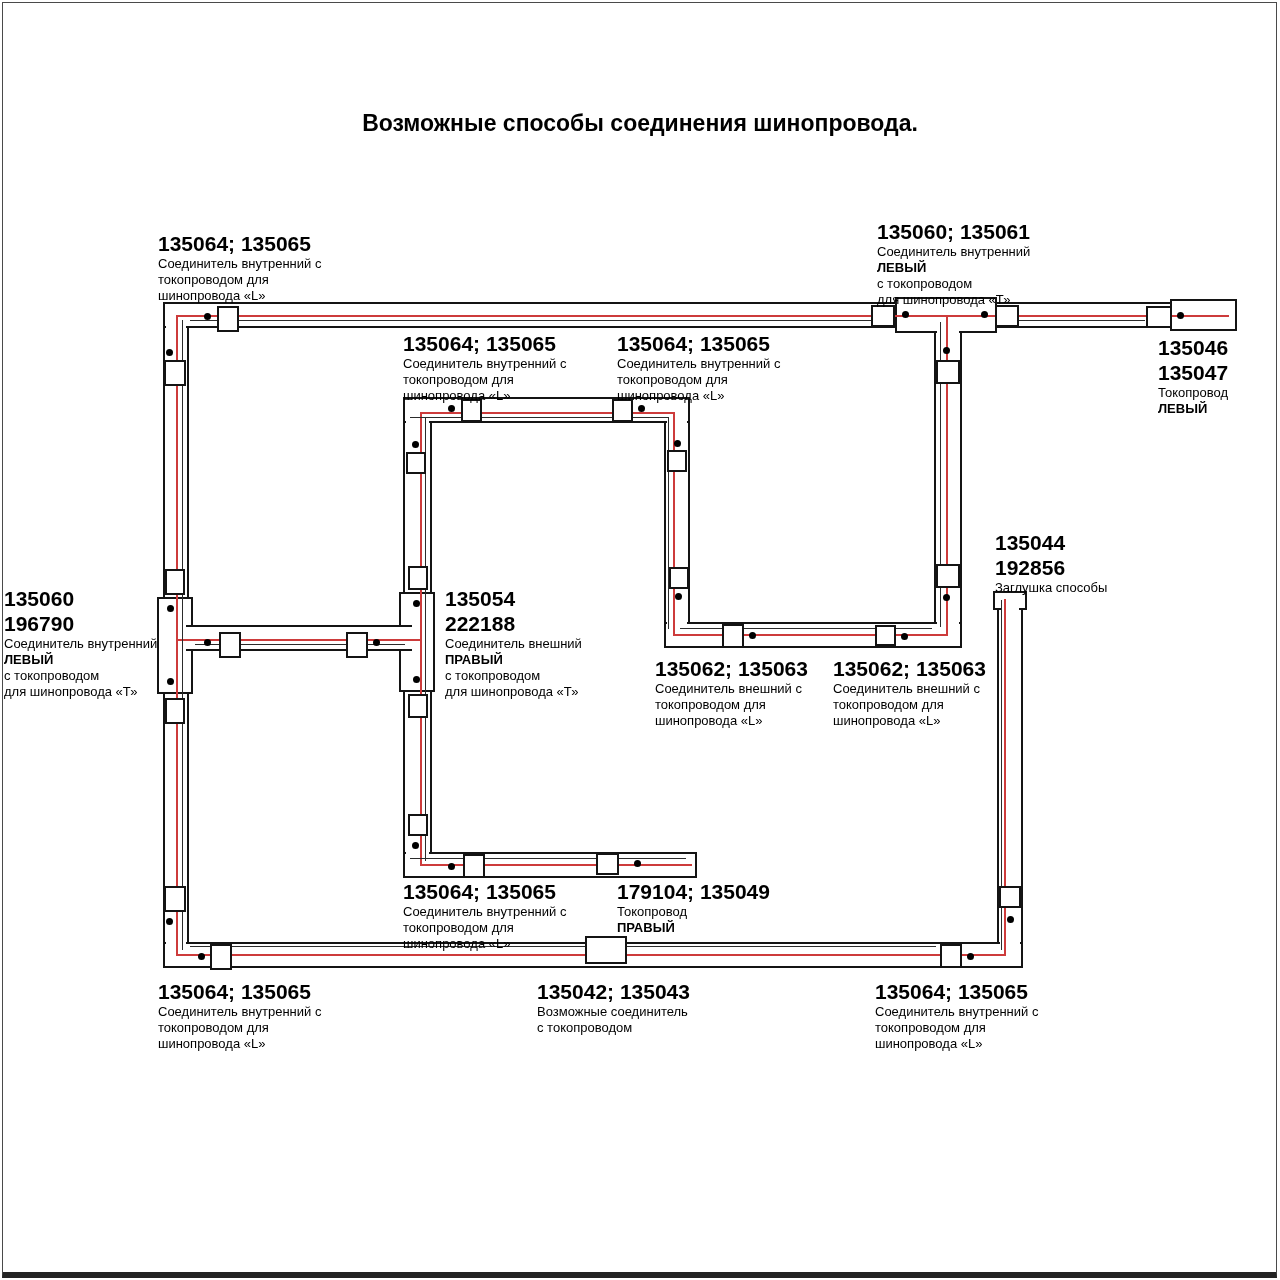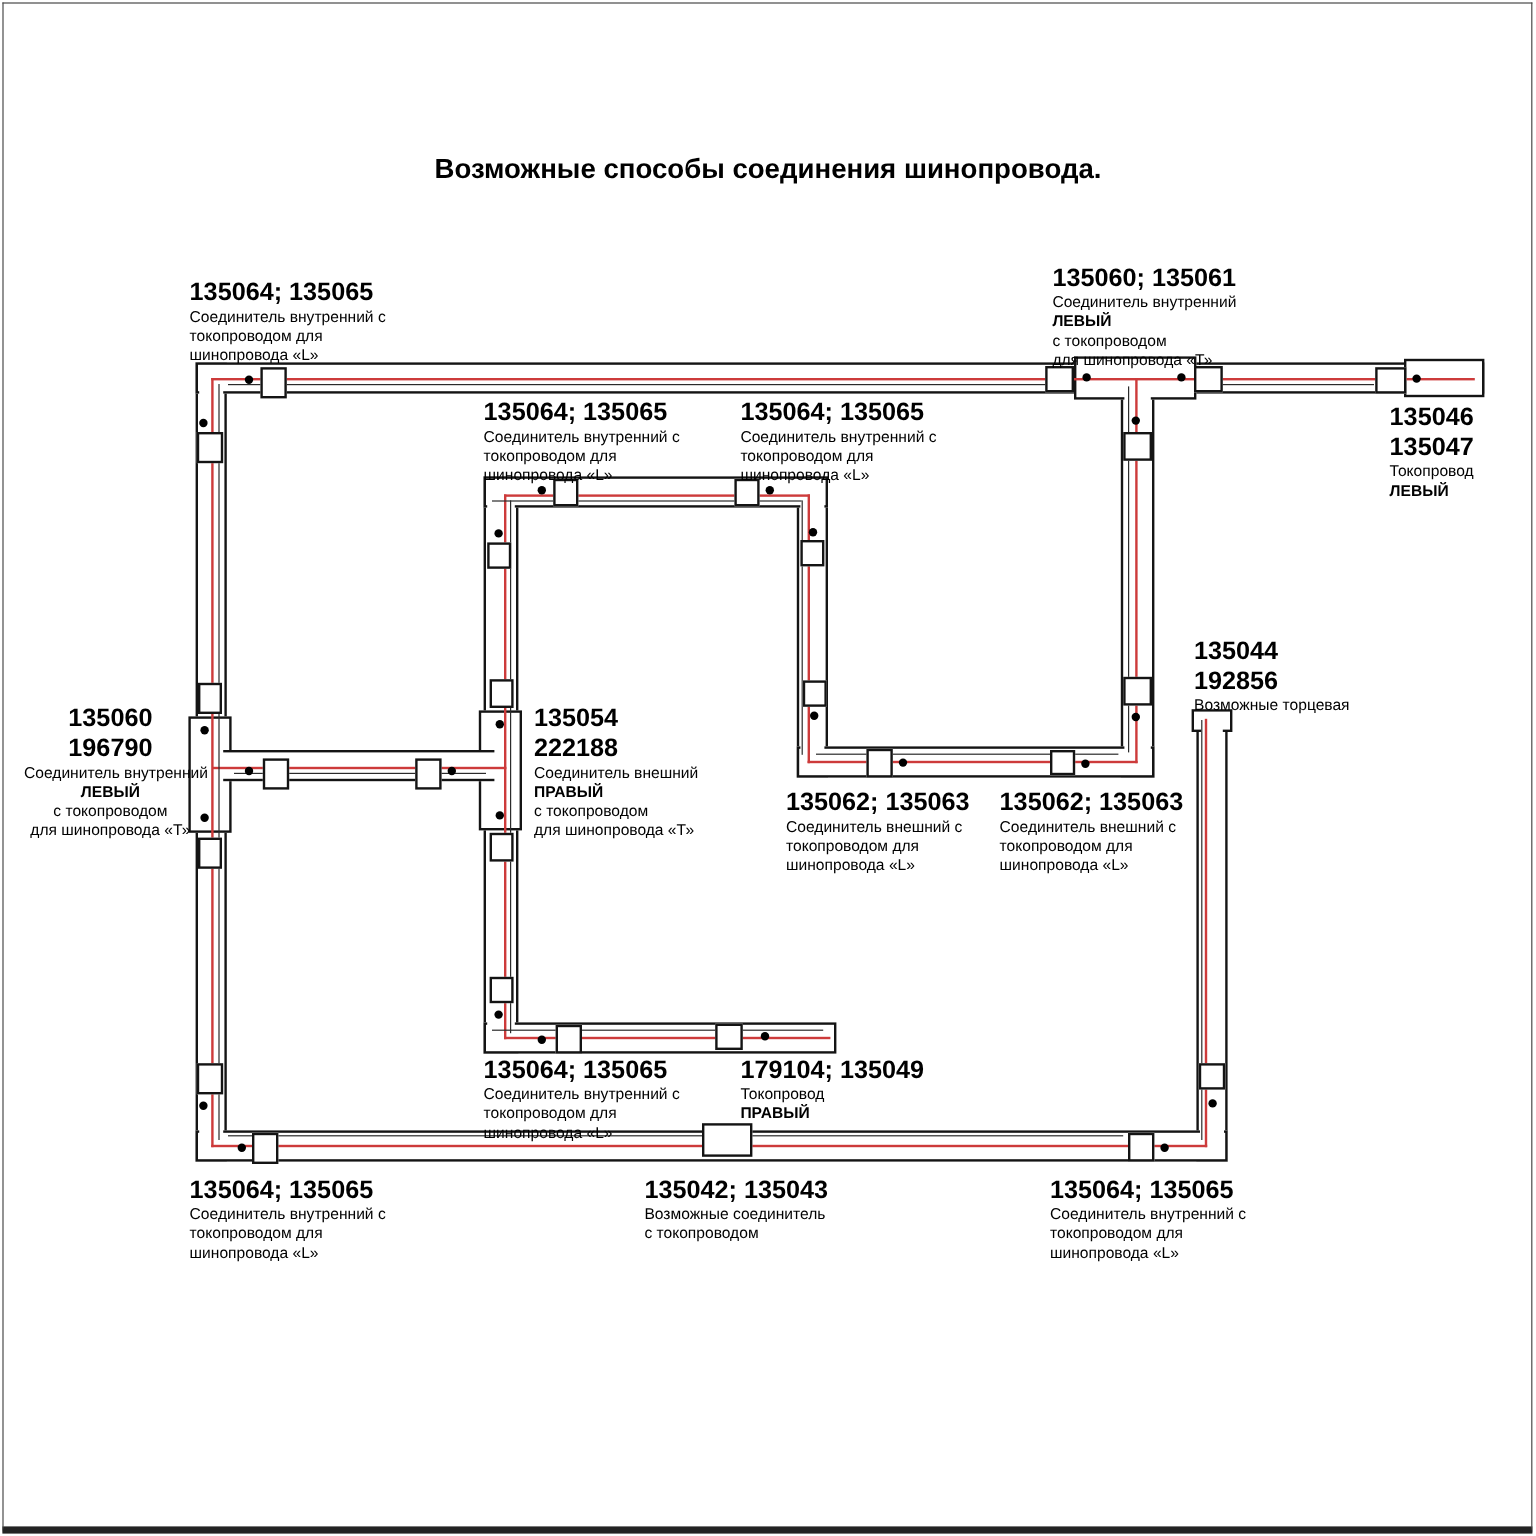--- a/index.html
+++ b/index.html
@@ -12,29 +12,29 @@
   .nb{border-left:none;border-right:none;}
   .e{position:absolute;background:#fff;}
   .r{position:absolute;background:#cd3b3b;}
   .n{position:absolute;background:#2b2b2b;}
   .c{position:absolute;background:#fff;border:2px solid #141414;box-sizing:border-box;}
   .d{position:absolute;width:7px;height:7px;border-radius:50%;background:#000;}
   .lbl{position:absolute;}
   .lbl .num{font-weight:bold;font-size:21px;line-height:25px;white-space:nowrap;}
   .lbl .ds{font-size:13px;line-height:16px;white-space:nowrap;}
   .lbl .ds.b{font-weight:bold;}
-  .ra{text-align:center;margin-left:16px;}
+  .ra{text-align:left;}
 </style>
 </head>
 <body>
 
 <div id="canvas">
   <div id="frame"></div>
 
-  <div class="ttl" style="top:127px">Возможные способы соединения шинопровода.</div>
+  <div class="ttl" style="top:110px">Возможные способы соединения шинопровода.</div>
 
   <div class="t" style="left:163px;top:302px;width:26px;height:666px"></div>
   <div class="t" style="left:997px;top:608px;width:26px;height:360px"></div>
   <div class="t" style="left:934px;top:302px;width:28px;height:346px"></div>
   <div class="t" style="left:664px;top:397px;width:26px;height:251px"></div>
   <div class="t" style="left:403px;top:397px;width:29px;height:481px"></div>
 
   <div class="t" style="left:163px;top:302px;width:1074px;height:26px"></div>
   <div class="t" style="left:163px;top:942px;width:860px;height:26px"></div>
   <div class="t" style="left:664px;top:622px;width:298px;height:26px"></div>
@@ -175,21 +175,21 @@
   <div class="lbl" style="left:617px;top:331px">
     <div class="num">135064; 135065</div>
     <div class="ds" style="position:static">Соединитель внутренний с</div>
     <div class="ds" style="position:static">токопроводом для</div>
     <div class="ds" style="position:static">шинопровода «L»</div>
   </div>
 
   <div class="lbl" style="left:995px;top:530px">
     <div class="num">135044</div>
     <div class="num">192856</div>
-    <div class="ds" style="position:static">Возможные торцевая</div>
+    <div class="ds" style="position:static">Заглушка способы</div>
   </div>
 
   <div class="lbl ra" style="left:4px;top:586px;width:144px">
     <div class="num">135060</div>
     <div class="num">196790</div>
     <div class="ds" style="position:static">Соединитель внутренний</div>
     <div class="ds b" style="position:static">ЛЕВЫЙ</div>
     <div class="ds" style="position:static">с токопроводом</div>
     <div class="ds" style="position:static">для шинопровода «Т»</div>
   </div>

